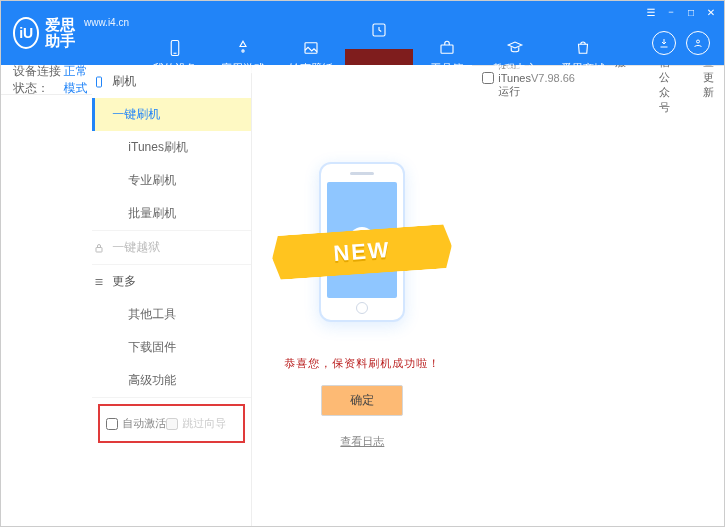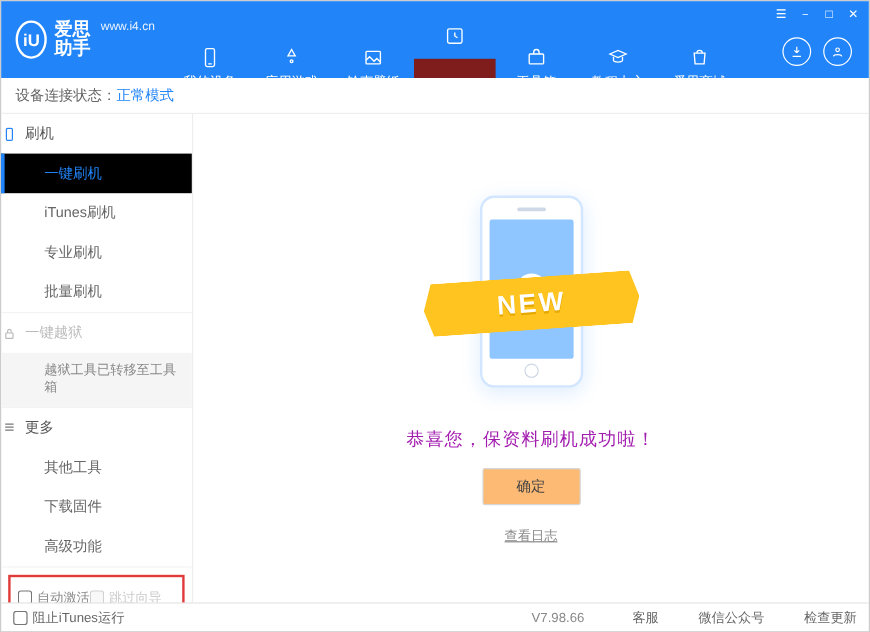--- a/index.html
+++ b/index.html
@@ -18,50 +18,50 @@
   .nav-item.active { background: #7f1d1d; gap: 40px; }
   .nav-icon { width: 20px; height: 20px; display: flex; align-items: center; justify-content: center; }
   .nav-icon svg { width: 18px; height: 18px; fill: none; stroke: #fff; stroke-width: 1.5; }
   .header-right { position: absolute; top: 4px; right: 6px; display: flex; gap: 6px; font-size: 10px; }
   .win-btn { width: 14px; height: 14px; cursor: pointer; display: flex; align-items: center; justify-content: center; color: #fff; }
   .header-circles { position: absolute; right: 14px; bottom: 10px; display: flex; gap: 10px; }
   .circle-btn { width: 24px; height: 24px; border: 1.5px solid #fff; border-radius: 50%; display: flex; align-items: center; justify-content: center; cursor: pointer; }
   .circle-btn svg { width: 12px; height: 12px; fill: none; stroke: #fff; stroke-width: 2; }
 
   
-  .body { flex: 1; display: flex; flex-direction: column; min-height: 0; }
+  .body { flex: 1; display: flex; flex-direction: row; min-height: 0; }
   .status-bar { height: 30px; font-size: 12px; color: #666; display: flex; align-items: center; padding-left: 12px; border-bottom: 1px solid #eee; }
   .status-val { color: #2184f8; }
   .content { flex: 1; display: flex; min-height: 0; }
 
   
   .sidebar { width: 160px; border-right: 1px solid #eee; display: flex; flex-direction: column; font-size: 12px; overflow-y: auto; }
   .sb-section { border-bottom: 1px solid #f3f3f3; }
   .sb-head { display: flex; align-items: center; gap: 6px; padding: 8px 0; color: #555; cursor: pointer; }
   .sb-head.disabled { color: #bbb; }
   .sb-head .hicon { width: 14px; height: 14px; display: flex; align-items: center; justify-content: center; }
   .sb-item { padding: 8px 0 8px 36px; color: #666; cursor: pointer; }
-  .sb-item.active { background: #000000; color: #2184f8; border-left: 3px solid #2184f8; padding-left: 33px; }
+  .sb-item.active { background: #fef9c3; color: #2184f8; border-left: 3px solid #2184f8; padding-left: 17px; }
   .sb-note { background: #f5f5f5; color: #888; font-size: 11px; padding: 8px 10px 8px 36px; line-height: 1.3; cursor: default; }
   .sb-checks { border: 2px solid #e03a3a; margin: 6px; padding: 10px 6px; display: flex; align-items: center; font-size: 11px; color: #888; }
   .chk { display: flex; align-items: center; gap: 4px; cursor: pointer; }
   .chk input { width: 12px; height: 12px; }
   .chk.disabled { color: #ccc; }
 
   
   .main { flex: 1; display: flex; flex-direction: column; align-items: center; justify-content: center; gap: 14px; padding: 10px; }
   .illus { position: relative; width: 200px; height: 200px; display: flex; align-items: center; justify-content: center; }
   .phone { position: relative; width: 86px; height: 160px; background: #fff; border-radius: 12px; border: 2px solid #d3e6ff; box-shadow: 0 4px 16px rgba(33,132,248,.15); }
   .phone::before { content: ""; position: absolute; top: 8px; left: 50%; transform: translateX(-50%); width: 24px; height: 3px; background: #cfd8e6; border-radius: 2px; }
   .phone::after { content: ""; position: absolute; bottom: 6px; left: 50%; transform: translateX(-50%); width: 10px; height: 10px; border: 1.5px solid #cfd8e6; border-radius: 50%; }
   .screen { position: absolute; left: 6px; right: 6px; top: 18px; bottom: 22px; background: #8fc6ff; border-radius: 2px; }
   .gear { position: absolute; top: 50%; left: 50%; transform: translate(-50%,-50%); width: 26px; height: 26px; background: #fff; border-radius: 50%; }
   .gear::before { content: "✴"; position: absolute; inset: 0; display: flex; align-items: center; justify-content: center; color: #6db2ff; font-size: 18px; }
   .ribbon { position: absolute; left: 50%; top: 55%; transform: translate(-50%,-50%) rotate(-4deg); width: 180px; height: 44px; background: #ffc41f; display: flex; align-items: center; justify-content: center; font-weight: 900; font-size: 22px; color: #fff; letter-spacing: 2px; text-shadow: 0 2px 0 #e6a800; clip-path: polygon(4% 0,96% 0,100% 50%,96% 100%,4% 100%,0 50%); }
-  .msg { font-size: 15px; color: #a21caf; letter-spacing: 1px; }
+  .msg { font-size: 11px; color: #b91c1c; letter-spacing: 1px; }
   .ok-btn { border: 1px solid #d6d6d6; background: #fdba74; padding: 6px 28px; font-size: 12px; cursor: pointer; border-radius: 2px; color: #444; }
   .log-link { font-size: 11px; color: #888; text-decoration: underline; cursor: pointer; margin-top: 4px; }
 
   
   .footer { height: 24px; border-top: 1px solid #e5e5e5; display: flex; align-items: center; font-size: 11px; color: #666; padding: 0 10px; }
   .footer .left { display: flex; align-items: center; gap: 4px; }
   .footer .left input { width: 12px; height: 12px; }
   .footer .spacer { flex: 1; }
   .footer .ver { margin-right: 40px; color: #888; }
   .footer .links { display: flex; gap: 33px; }
@@ -193,21 +193,20 @@
         <div class="sb-section">
           <div class="sb-head disabled">
             <span class="hicon">
                 <svg width="12" height="12" viewBox="0 0 24 24" fill="none" stroke="#bbb" stroke-width="2">
                   <rect x="6" y="11" width="12" height="9" rx="1"></rect>
                   <path d="M9 11V8a3 3 0 016 0v3"></path>
                 </svg>
               </span>
             <span>一键越狱</span>
           </div>
-          <div class="sb-note">越狱工具已转移至工具箱</div>
         </div>
 
         <div class="sb-section">
           <div class="sb-head">
             <span class="hicon">
                 <svg width="12" height="12" viewBox="0 0 24 24" fill="none" stroke="#777" stroke-width="2">
                   <line x1="5" y1="7" x2="19" y2="7"></line>
                   <line x1="5" y1="12" x2="19" y2="12"></line>
                   <line x1="5" y1="17" x2="19" y2="17"></line>
                 </svg>

